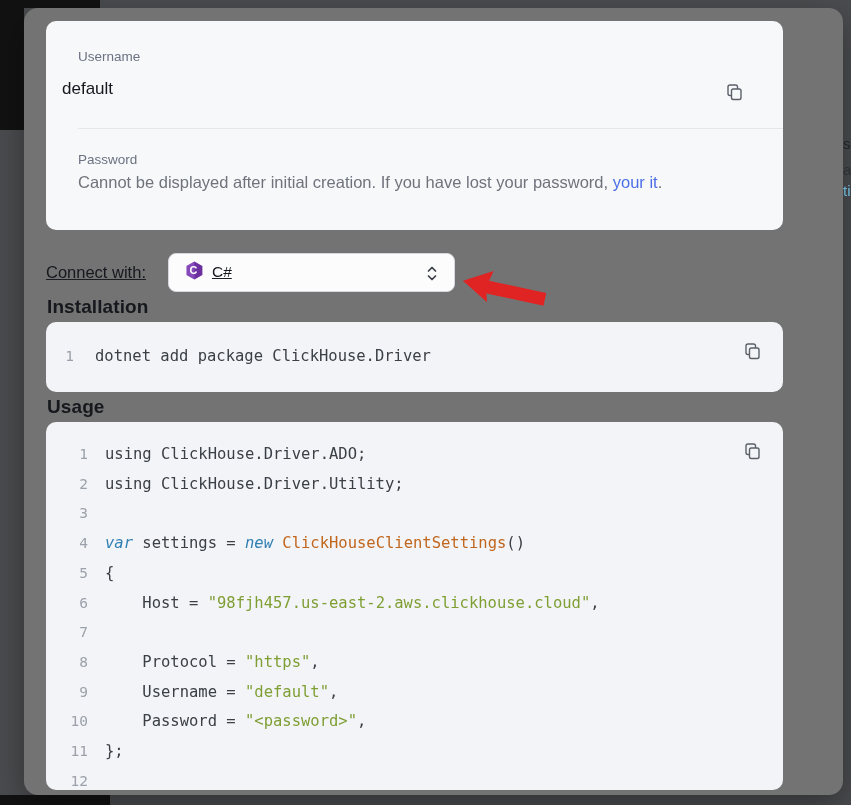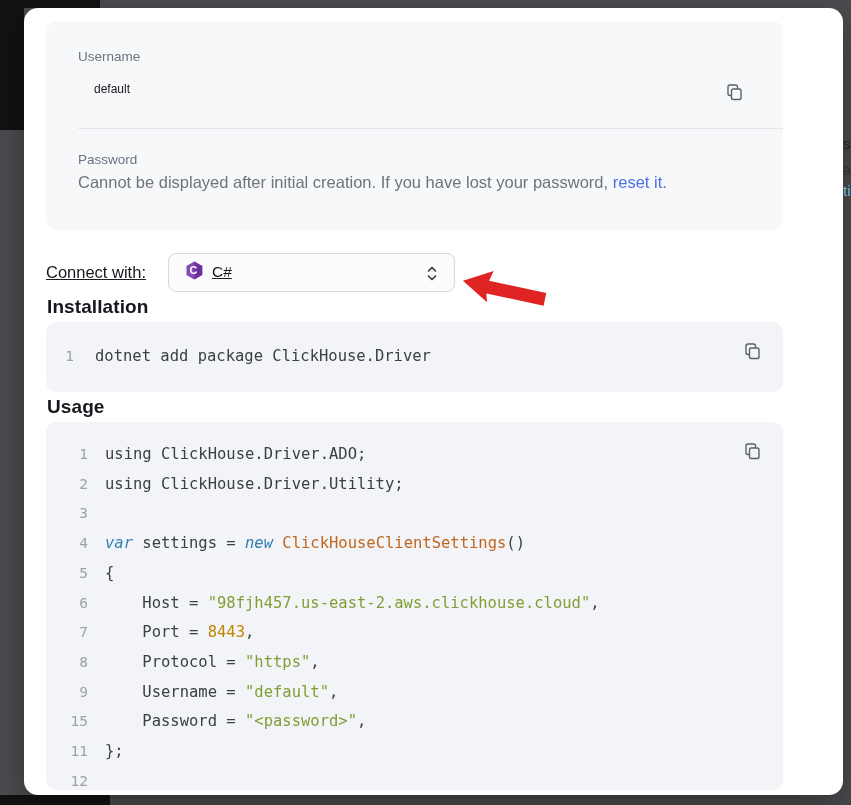--- a/index.html
+++ b/index.html
@@ -16,32 +16,32 @@
   .u3 { left:0; top:795px; width:110px; height:10px; }
 
   .edge-strip { position:absolute; right:0; top:0; width:8px; height:805px; overflow:hidden; }
   .edge-strip span { position:absolute; left:0; font-size:15px; }
   .frag-0 { top:135px; color:#23272c; }
   .frag-1 { top:161px; color:#33373d; }
   .frag-2 { top:182px; color:#7dd3fc; }
 
   .modal {
     position:absolute; left:24px; top:8px; width:819px; height:787px;
-    background:#ffffff; border-radius:14px; overflow:hidden;
+    background:#737373; border-radius:14px; overflow:hidden;
     box-shadow:0 12px 34px rgba(0,0,0,.35);
   }
 
   
   .card {
     position:absolute; left:22px; top:13px; width:737px; height:209px;
     background:#f7f8fa; border-radius:10px;
   }
   .field-label { position:absolute; left:32px; font-size:13.5px; color:#6b7280; line-height:18px; }
   .username-label { top:27px; }
-  .username-value { position:absolute; left:48px; top:57px; font-size:12px; color:#16181d; line-height:22px; }
+  .username-value { position:absolute; left:16px; top:57px; font-size:17px; color:#16181d; line-height:22px; }
   .copy-btn {
     position:absolute; background:none; border:none; cursor:pointer; padding:0;
     width:18px; height:20px;
   }
   .copy-username { right:40px; top:62px; }
   .divider { position:absolute; left:32px; right:0; top:107px; border-top:1px solid #e4e6ea; }
   .password-label { top:118px;margin-top:12px; }
   .password-text { position:absolute; left:32px; top:150px; font-size:16.5px; color:#6f737c; line-height:22px; white-space:nowrap; }
   .reset-link { color:#4c6fe7; text-decoration:none; cursor:pointer; }
 
@@ -105,21 +105,21 @@
     <button class="copy-btn copy-username">
       <span>
         <svg width="18" height="20" viewBox="0 0 18 20" fill="none">
           <rect x="3" y="2" width="9.5" height="10.5" rx="2" stroke="#5b6069" stroke-width="1.4"></rect>
           <rect x="6.5" y="6" width="9.5" height="10.5" rx="1.8" fill="#f7f8fa" stroke="#5b6069" stroke-width="1.4"></rect>
         </svg>
       </span>
     </button>
     <div class="divider"></div>
     <div class="field-label password-label">Password</div>
-    <div class="password-text"><span>Cannot be displayed after initial creation. If you have lost your password, </span><a class="reset-link">reset it</a><span>.</span></div>
+    <div class="password-text"><span>Cannot be displayed after initial creation. If you have lost your password, </span><a class="reset-link">your it</a><span>.</span></div>
   </div>
 
   <div class="connect-row">
     <span class="connect-label">Connect with:</span>
     <div class="lang-select">
       <span>
         <svg width="19" height="19" viewBox="0 0 20 20">
           <polygon points="10,0.5 18.3,5.3 18.3,14.7 10,19.5 1.7,14.7 1.7,5.3" fill="#6b2f9e"></polygon>
           <polygon points="10,0.5 1.7,5.3 1.7,14.7 10,19.5" fill="#9b5fd0" opacity="0.55"></polygon>
           <text x="9" y="14.2" font-family="Liberation Sans, sans-serif" font-size="11.5" font-weight="bold" fill="#ffffff" text-anchor="middle">C</text>
@@ -188,32 +188,31 @@
       <div class="code-line">
         <span class="line-num">5</span>
         <span class="line-code"><span class="tok-plain">{</span></span>
       </div>
       <div class="code-line">
         <span class="line-num">6</span>
         <span class="line-code"><span class="tok-plain">    Host = </span><span class="tok-str">"98fjh457.us-east-2.aws.clickhouse.cloud"</span><span class="tok-plain">,</span></span>
       </div>
       <div class="code-line">
         <span class="line-num">7</span>
-        <span class="line-code"><span class="tok-plain">    Port = </span><span class="tok-num">8443</span><span class="tok-plain">,</span></span>
       </div>
       <div class="code-line">
         <span class="line-num">8</span>
         <span class="line-code"><span class="tok-plain">    Protocol = </span><span class="tok-str">"https"</span><span class="tok-plain">,</span></span>
       </div>
       <div class="code-line">
         <span class="line-num">9</span>
         <span class="line-code"><span class="tok-plain">    Username = </span><span class="tok-str">"default"</span><span class="tok-plain">,</span></span>
       </div>
       <div class="code-line">
-        <span class="line-num">15</span>
+        <span class="line-num">10</span>
         <span class="line-code"><span class="tok-plain">    Password = </span><span class="tok-str">"&lt;password&gt;"</span><span class="tok-plain">,</span></span>
       </div>
       <div class="code-line">
         <span class="line-num">11</span>
         <span class="line-code"><span class="tok-plain">};</span></span>
       </div>
       <div class="code-line">
         <span class="line-num">12</span>
         <span class="line-code"></span>
       </div>

